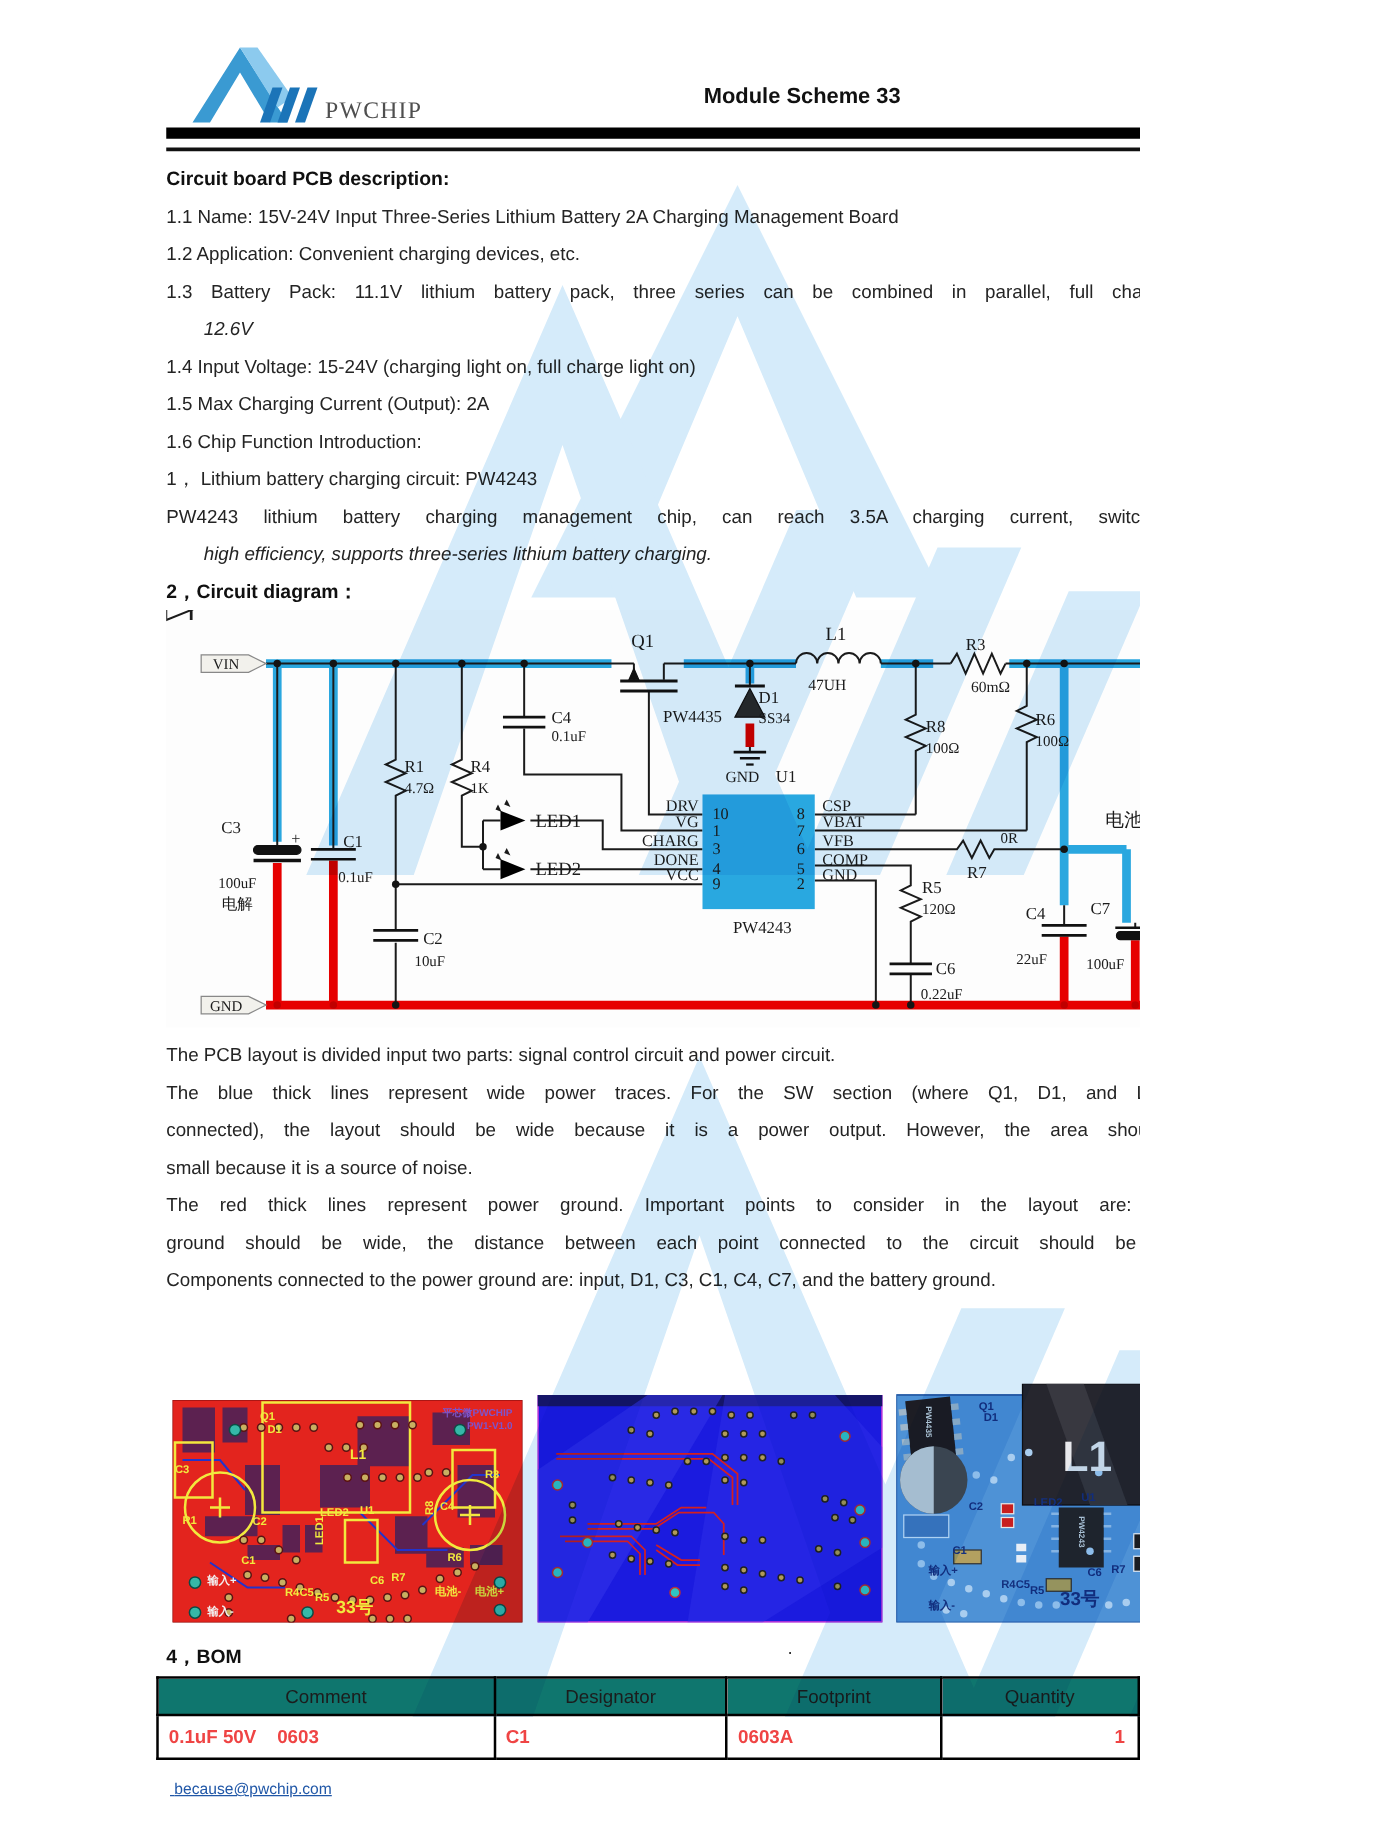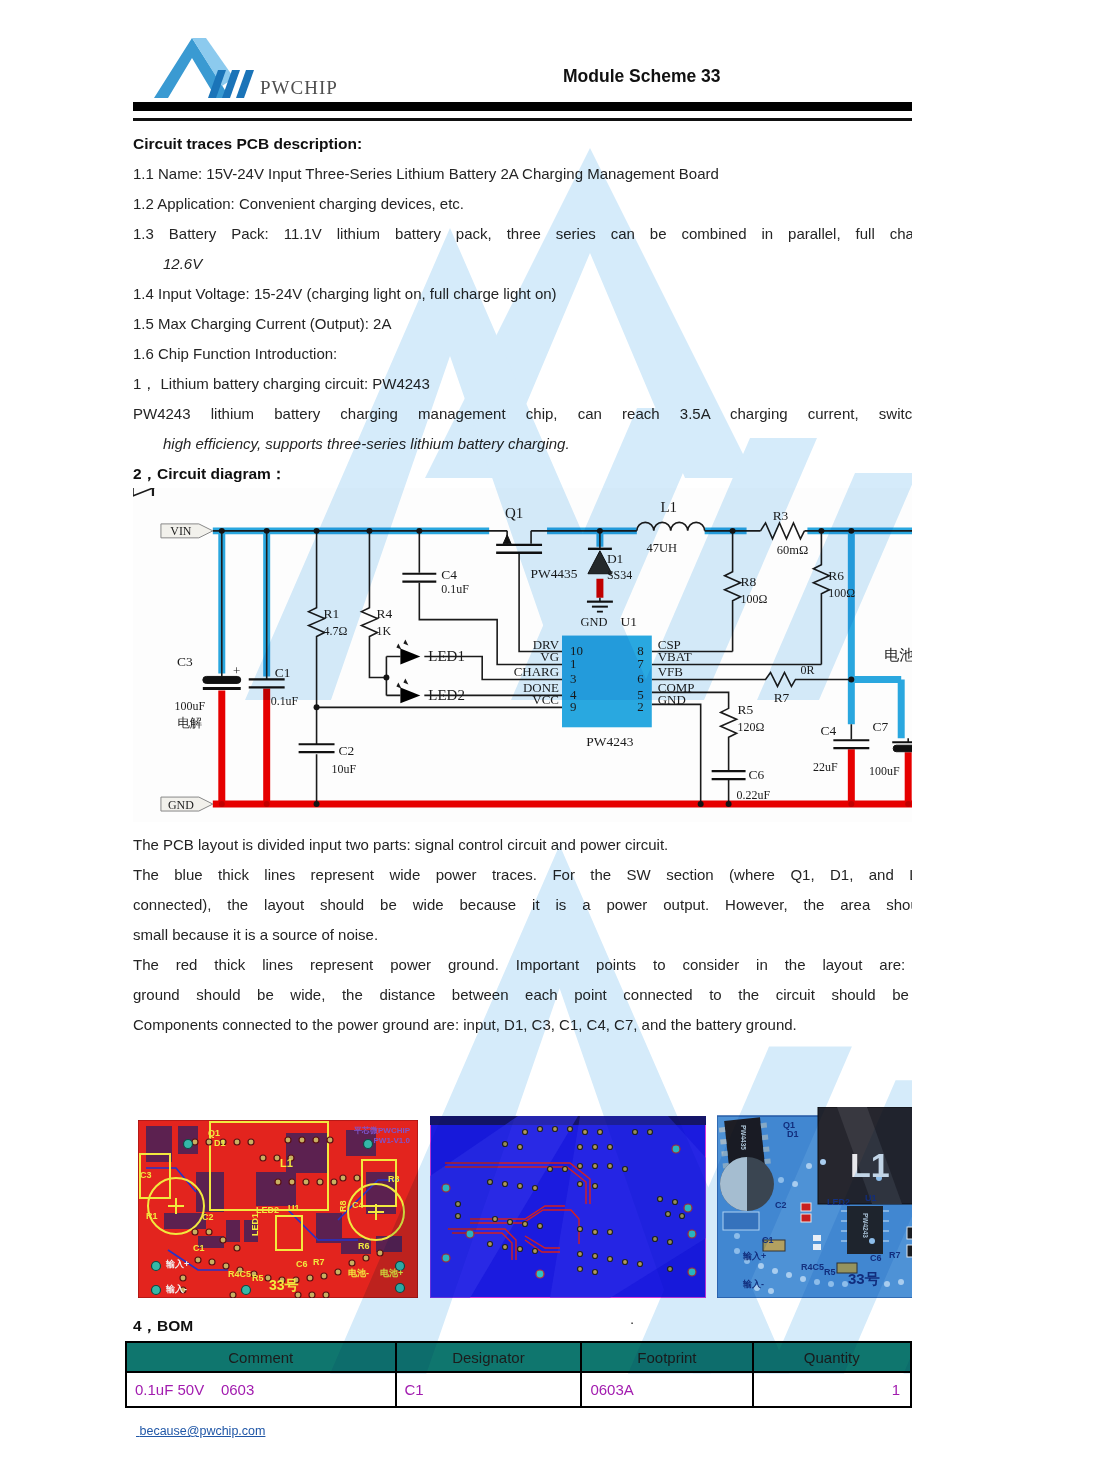--- a/index.html
+++ b/index.html
@@ -21,21 +21,21 @@
   .tl.ind{padding-left:30px;font-style:italic;}
   .tl.j{white-space:normal;text-align:justify;text-align-last:justify;}
   .schem{position:absolute;left:133px;top:488px;width:858px;height:334px;background:rgba(250,250,248,0.35);}
   .imgbox{position:absolute;}
   .h4{position:absolute;left:133px;top:1312px;font-size:15.5px;font-weight:bold;color:#101010;height:28px;line-height:28px;}
   .straydot{position:absolute;left:630px;top:1310px;font-size:15px;color:#333;}
   
   table.bom{position:absolute;left:125px;top:1341px;border-collapse:collapse;table-layout:fixed;}
   table.bom th,table.bom td{border:2px solid #000;font-weight:normal;overflow:hidden;}
   table.bom th{background:#0f766e;height:26px;font-size:15px;text-align:center;color:#1c1c1c;}
-  table.bom td{background:#fff;height:31px;font-size:15px;color:#a21caf;}
+  table.bom td{background:#fff;height:31px;font-size:15px;color:#ef4444;font-weight:bold;}
   td.c0{white-space:pre;padding-left:8px;}
   td.c1,td.c2{padding-left:8px;}
   td.c3{text-align:right;padding-right:10px;}
   .email{position:absolute;left:136px;top:1424px;font-size:12.5px;color:#2057a7;text-decoration:underline;}
   svg text{user-select:none;}
 </style>
 </head>
 <body>
 
 <div class="page">
@@ -47,21 +47,21 @@
     <polygon points="76,64 86,36 94,36 84,64" fill="#1b74b8"></polygon>
     <polygon points="90,64 100,36 108,36 98,64" fill="#1b74b8"></polygon>
     <text x="114" y="60" font-family="Liberation Serif,serif" font-size="19" letter-spacing="1" fill="#4f4f4f">PWCHIP</text>
   </svg>
 
   <div class="hdr-title z1">Module Scheme 33</div>
   <div class="bar1 z1"></div>
   <div class="bar2 z1"></div>
 
   <div class="block z1" style="left:133px;top:129px">
-      <div class="tl b">Circuit traces PCB description:</div>
+      <div class="tl b">Circuit board PCB description:</div>
       <div class="tl">1.1 Name: 15V-24V Input Three-Series Lithium Battery 2A Charging Management Board</div>
       <div class="tl">1.2 Application: Convenient charging devices, etc.</div>
       <div class="tl j">1.3 Battery Pack: 11.1V lithium battery pack, three series can be combined in parallel, full charge at</div>
       <div class="tl ind">12.6V</div>
       <div class="tl">1.4 Input Voltage: 15-24V (charging light on, full charge light on)</div>
       <div class="tl">1.5 Max Charging Current (Output): 2A</div>
       <div class="tl">1.6 Chip Function Introduction:</div>
       <div class="tl">1， Lithium battery charging circuit: PW4243</div>
       <div class="tl j">PW4243 lithium battery charging management chip, can reach 3.5A charging current, switch-mode</div>
       <div class="tl ind">high efficiency, supports three-series lithium battery charging.</div>

